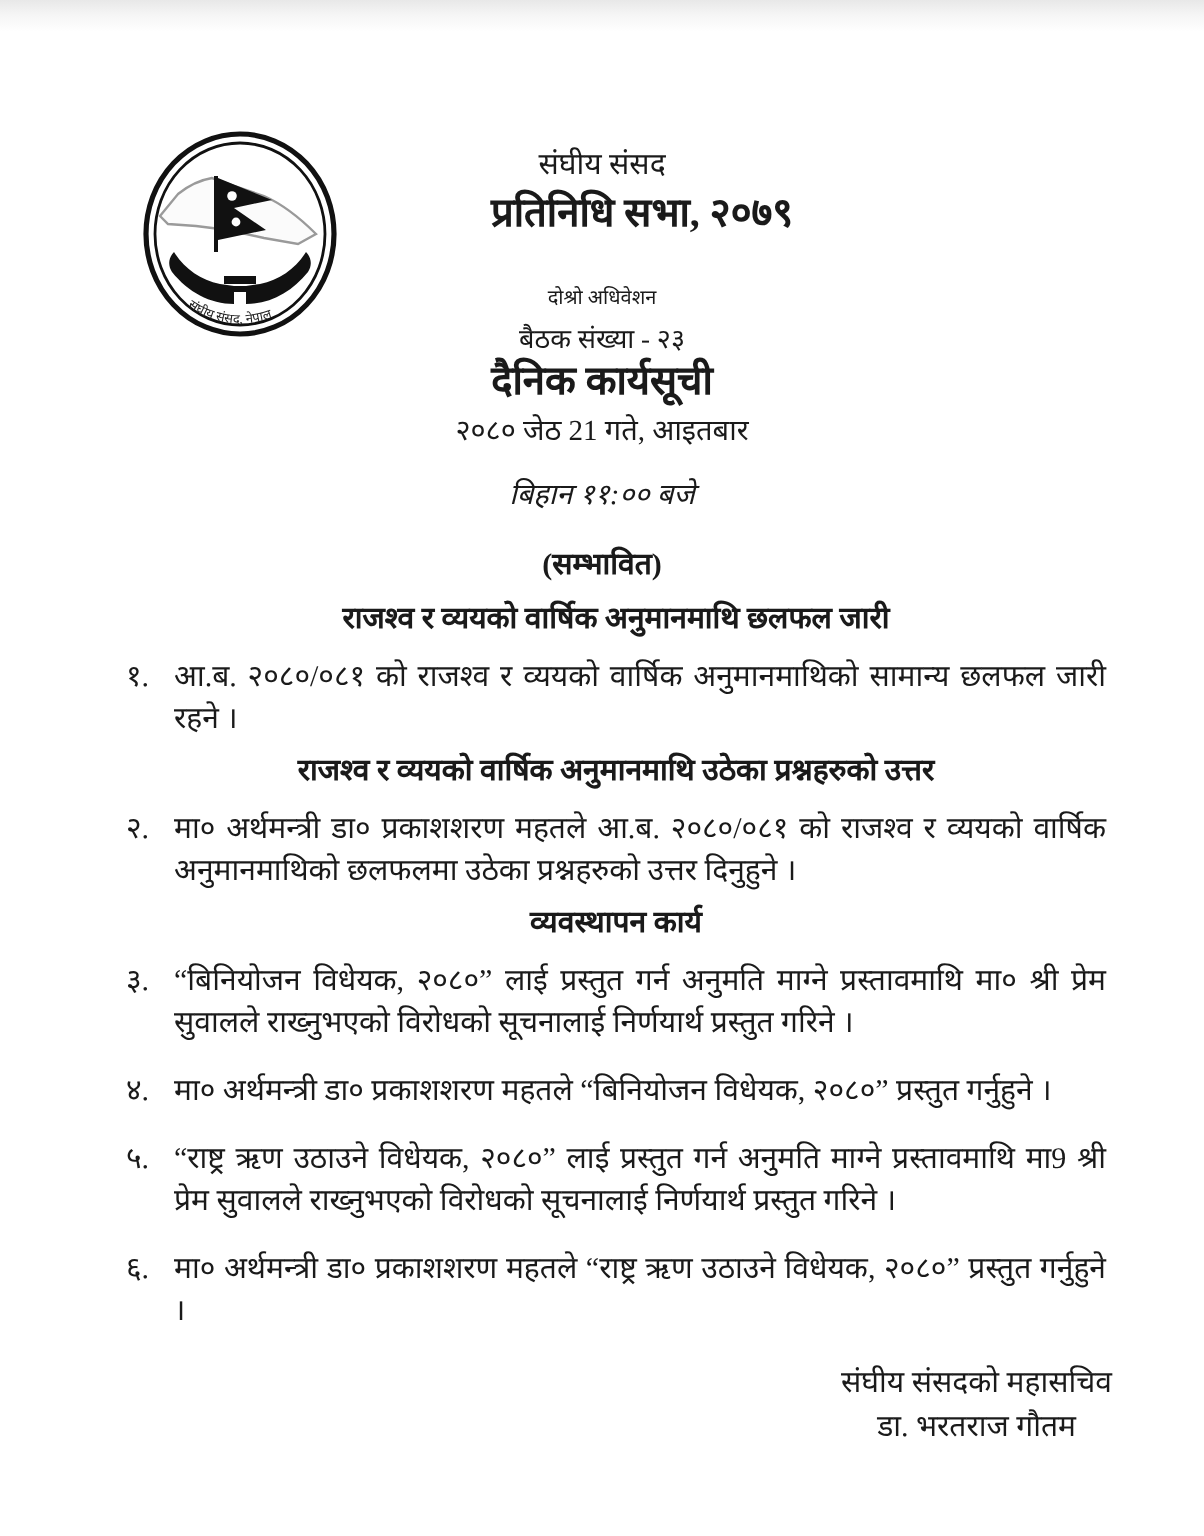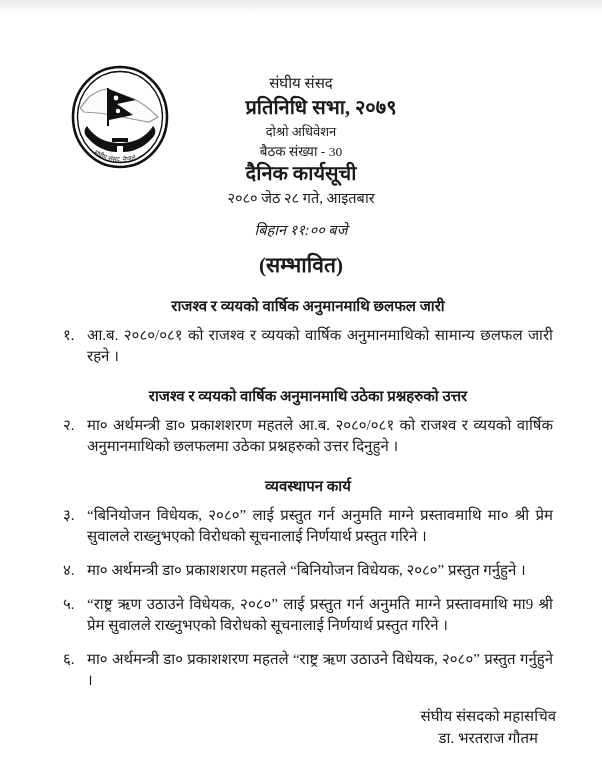--- a/index.html
+++ b/index.html
@@ -20,31 +20,31 @@
     width: 602px; height: 16px;
     background: linear-gradient(to bottom, #e8e8e8 0%, #f5f5f5 45%, #ffffff 100%);
   }
   .logo {
     position: absolute; left: 70px; top: 64px;
     width: 100px; height: 106px;
   }
   .header { padding-top: 74px; text-align: center; }
   .h-org      { font-size: 15px;   line-height: 18px; }
   .h-assembly { font-size: 20px;   line-height: 26px; margin-top: 2px; font-weight: bold; margin-left: 40px; }
-  .h-session  { font-size: 13px; line-height: 17px; margin-top: 3px; }
+  .h-session  { font-size: 10px; line-height: 17px; margin-top: 21px; }
   .h-meeting  { font-size: 13.5px; line-height: 17px; margin-top: 3px; }
   .h-title    { font-size: 20px;   line-height: 26px; font-weight: bold; }
   .h-date     { font-size: 14.5px; line-height: 19px; margin-top: 3px; }
   .h-time     { font-size: 14.5px; line-height: 19px; margin-top: 13px; font-style: italic; }
-  .h-tent     { font-size: 21px;   line-height: 24px; margin-top: 13px; font-weight: bold; }
+  .h-tent     { font-size: 15px;   line-height: 24px; margin-top: 13px; font-weight: bold; }
   .content { margin: 0 49px 0 63px; }
   .sec-heading {
     text-align: center; font-weight: bold;
     font-size: 15px; line-height: 19px;
-    margin-top: 20px;
+    margin-top: 6px;
   }
   .item { display: flex; margin-top: 9px; font-size: 15px; line-height: 21px; }
   .item + .item { margin-top: 13px; }
   .item .no  { width: 24px; flex: 0 0 24px; }
   .item .txt { flex: 1; text-align: justify; }
   .signature {
     margin: 14px 46px 0 0;
     display: flex; justify-content: flex-end;
   }
   .sig-block { text-align: center; font-size: 15px; line-height: 22px; }
@@ -72,23 +72,23 @@
     </defs>
     <text font-size="6.5" fill="#222222">
       <textPath href="#cap-arc" startOffset="14%">संघीय संसद, नेपाल</textPath>
     </text>
   </svg>
 
   <div class="header">
     <div class="h-org">संघीय संसद</div>
     <div class="h-assembly">प्रतिनिधि सभा, २०७९</div>
     <div class="h-session">दोश्रो अधिवेशन</div>
-    <div class="h-meeting">बैठक संख्या - 30</div>
+    <div class="h-meeting">बैठक संख्या - २३</div>
     <div class="h-title">दैनिक कार्यसूची</div>
-    <div class="h-date">२०८० जेठ २८ गते, आइतबार</div>
+    <div class="h-date">२०८० जेठ 21 गते, आइतबार</div>
     <div class="h-time">बिहान ११:०० बजे</div>
     <div class="h-tent">(सम्भावित)</div>
   </div>
 
   <div class="content">
 
     <div class="sec-heading">राजश्व र व्ययको वार्षिक अनुमानमाथि छलफल जारी</div>
     <div class="item">
       <span class="no">१.</span>
       <span class="txt">आ.ब. २०८०/०८१ को राजश्व र व्ययको वार्षिक अनुमानमाथिको सामान्य छलफल जारी रहने ।</span>

